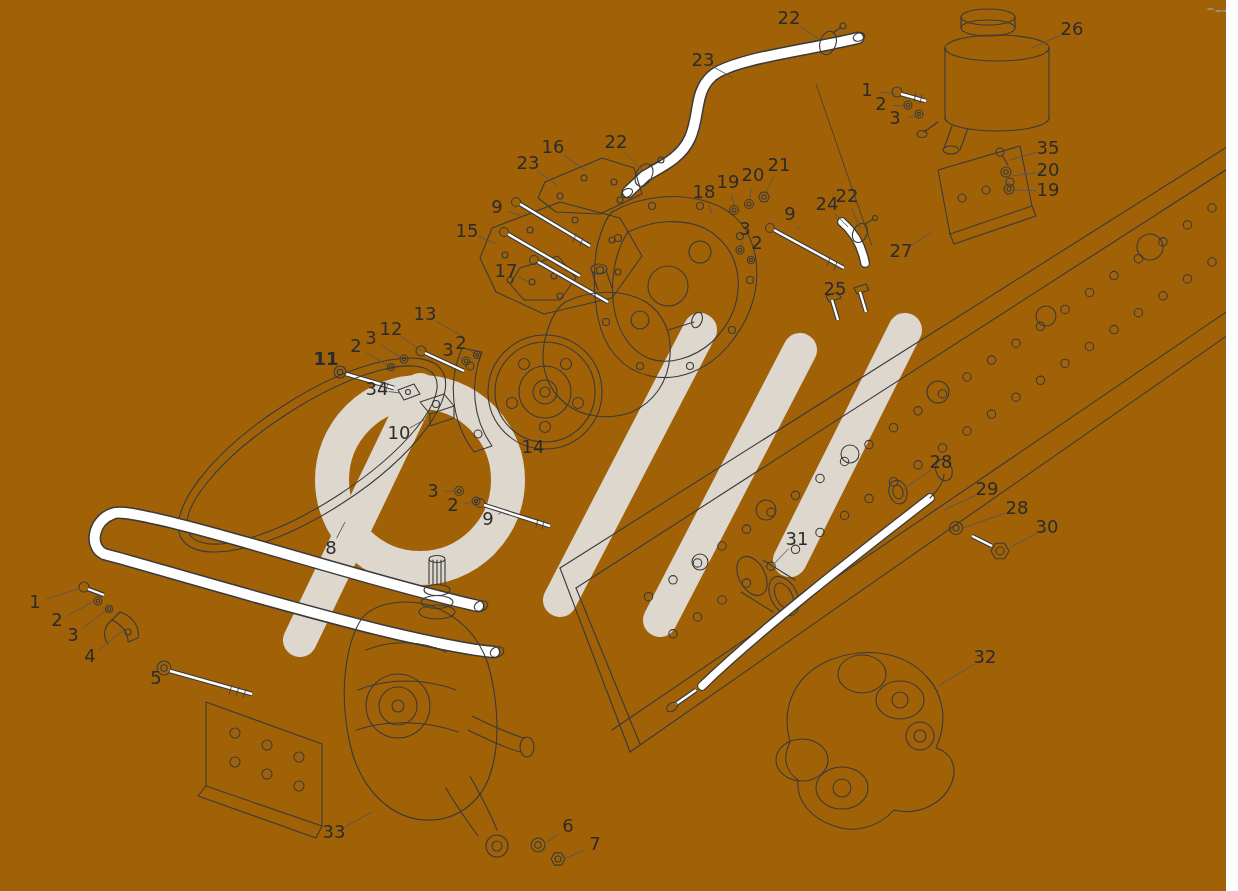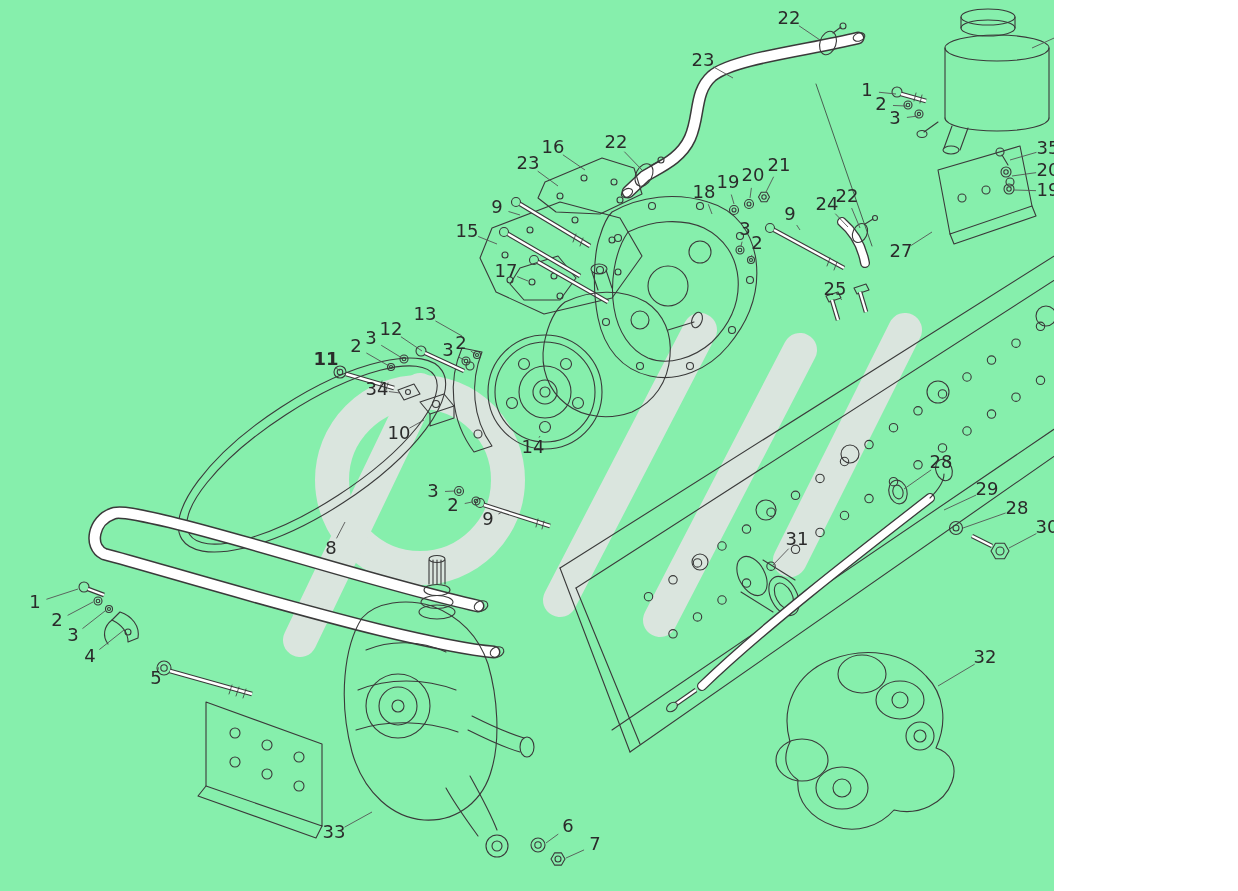--- a/index.html
+++ b/index.html
@@ -1,16 +1,16 @@
 <!DOCTYPE html>
 <html><head>
 <meta charset="utf-8">
 <style>
   html,body{margin:0;padding:0;background:#ffffff;}
-  .stage{position:relative;width:1054px;height:891px;background:#86efac;overflow:hidden;
+  .stage{position:relative;width:1226px;height:891px;background:#a16207;overflow:hidden;
          font-family:"DejaVu Sans","Liberation Sans",sans-serif;}
   .stage svg{position:absolute;left:0;top:0;}
   .art{stroke:#3a3a3a;fill:none;stroke-width:1.1;stroke-linejoin:round;stroke-linecap:round;}
   .wm{stroke:#e4e4e4;fill:none;stroke-width:34;stroke-linecap:round;}
   .tube-o{stroke:#3a3a3a;fill:none;stroke-width:13;stroke-linecap:round;}
   .tube-i{stroke:#ffffff;fill:none;stroke-width:10;stroke-linecap:round;}
   .tube2-o{stroke:#3a3a3a;fill:none;stroke-width:10;stroke-linecap:round;}
   .tube2-i{stroke:#ffffff;fill:none;stroke-width:7.4;stroke-linecap:round;}
   .shaft-o{stroke:#3a3a3a;fill:none;stroke-width:4.6;stroke-linecap:butt;}
   .shaft-i{stroke:#ffffff;fill:none;stroke-width:2.4;stroke-linecap:butt;}

